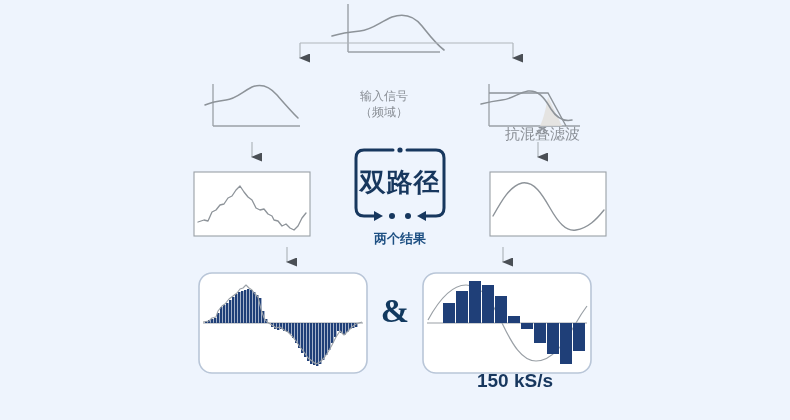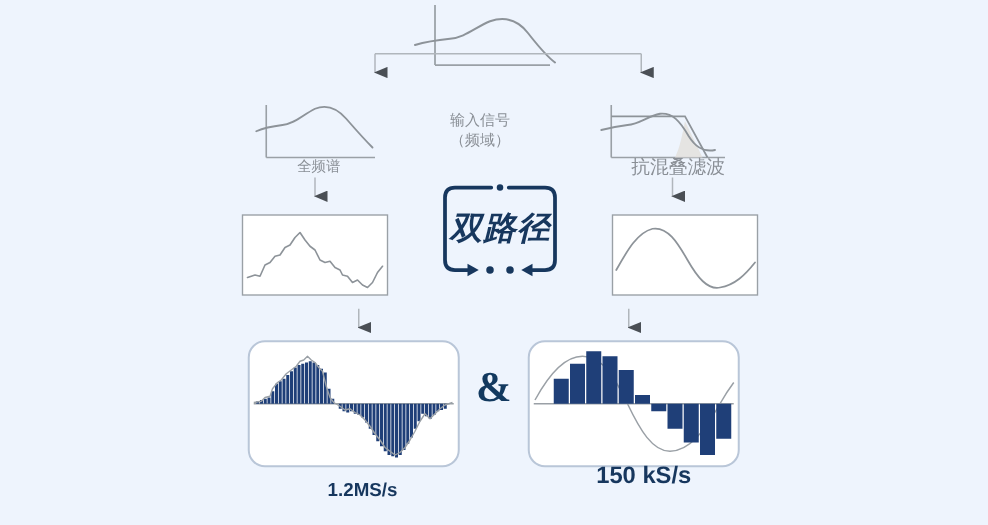--- a/index.html
+++ b/index.html
@@ -47,21 +47,20 @@
   .badge-text {
     position: absolute;
     left: 345px; top: 166px;
     width: 110px;
     text-align: center;
     font-size: 26px;
     font-weight: bold;
     color: #17375e;
     letter-spacing: 1px;
     line-height: 32px;
-    font-style: italic;
   }
   .amp {
     position: absolute;
     left: 375px; top: 292px;
     width: 40px; text-align: center;
     font-size: 34px; font-weight: bold;
     color: #12395f;
     font-family: "Liberation Serif", "DejaVu Serif", serif;
   }
 </style>
@@ -240,26 +239,25 @@
       </g>
     </g>
   </svg>
 
   <div class="lbl lbl-gray" id="t-input-signal">
     <span>输入信号</span><br>
     <span>（频域）</span>
   </div>
 
 
-  <div class="lbl lbl-gray" id="t-full-spectrum">全频谱</div>
 
   <div class="lbl lbl-gray" id="t-antialias">抗混叠滤波</div>
 
   <div class="badge-text">双路径</div>
 
+  <div class="lbl" id="t-two-results">两个结果</div>
 
   <div class="amp">&amp;</div>
 
-  <div class="lbl" id="t-rate-left">1.2MS/s</div>
 
   <div class="lbl" id="t-rate-right">150 kS/s</div>
 
 </div>
 
 </body></html>

